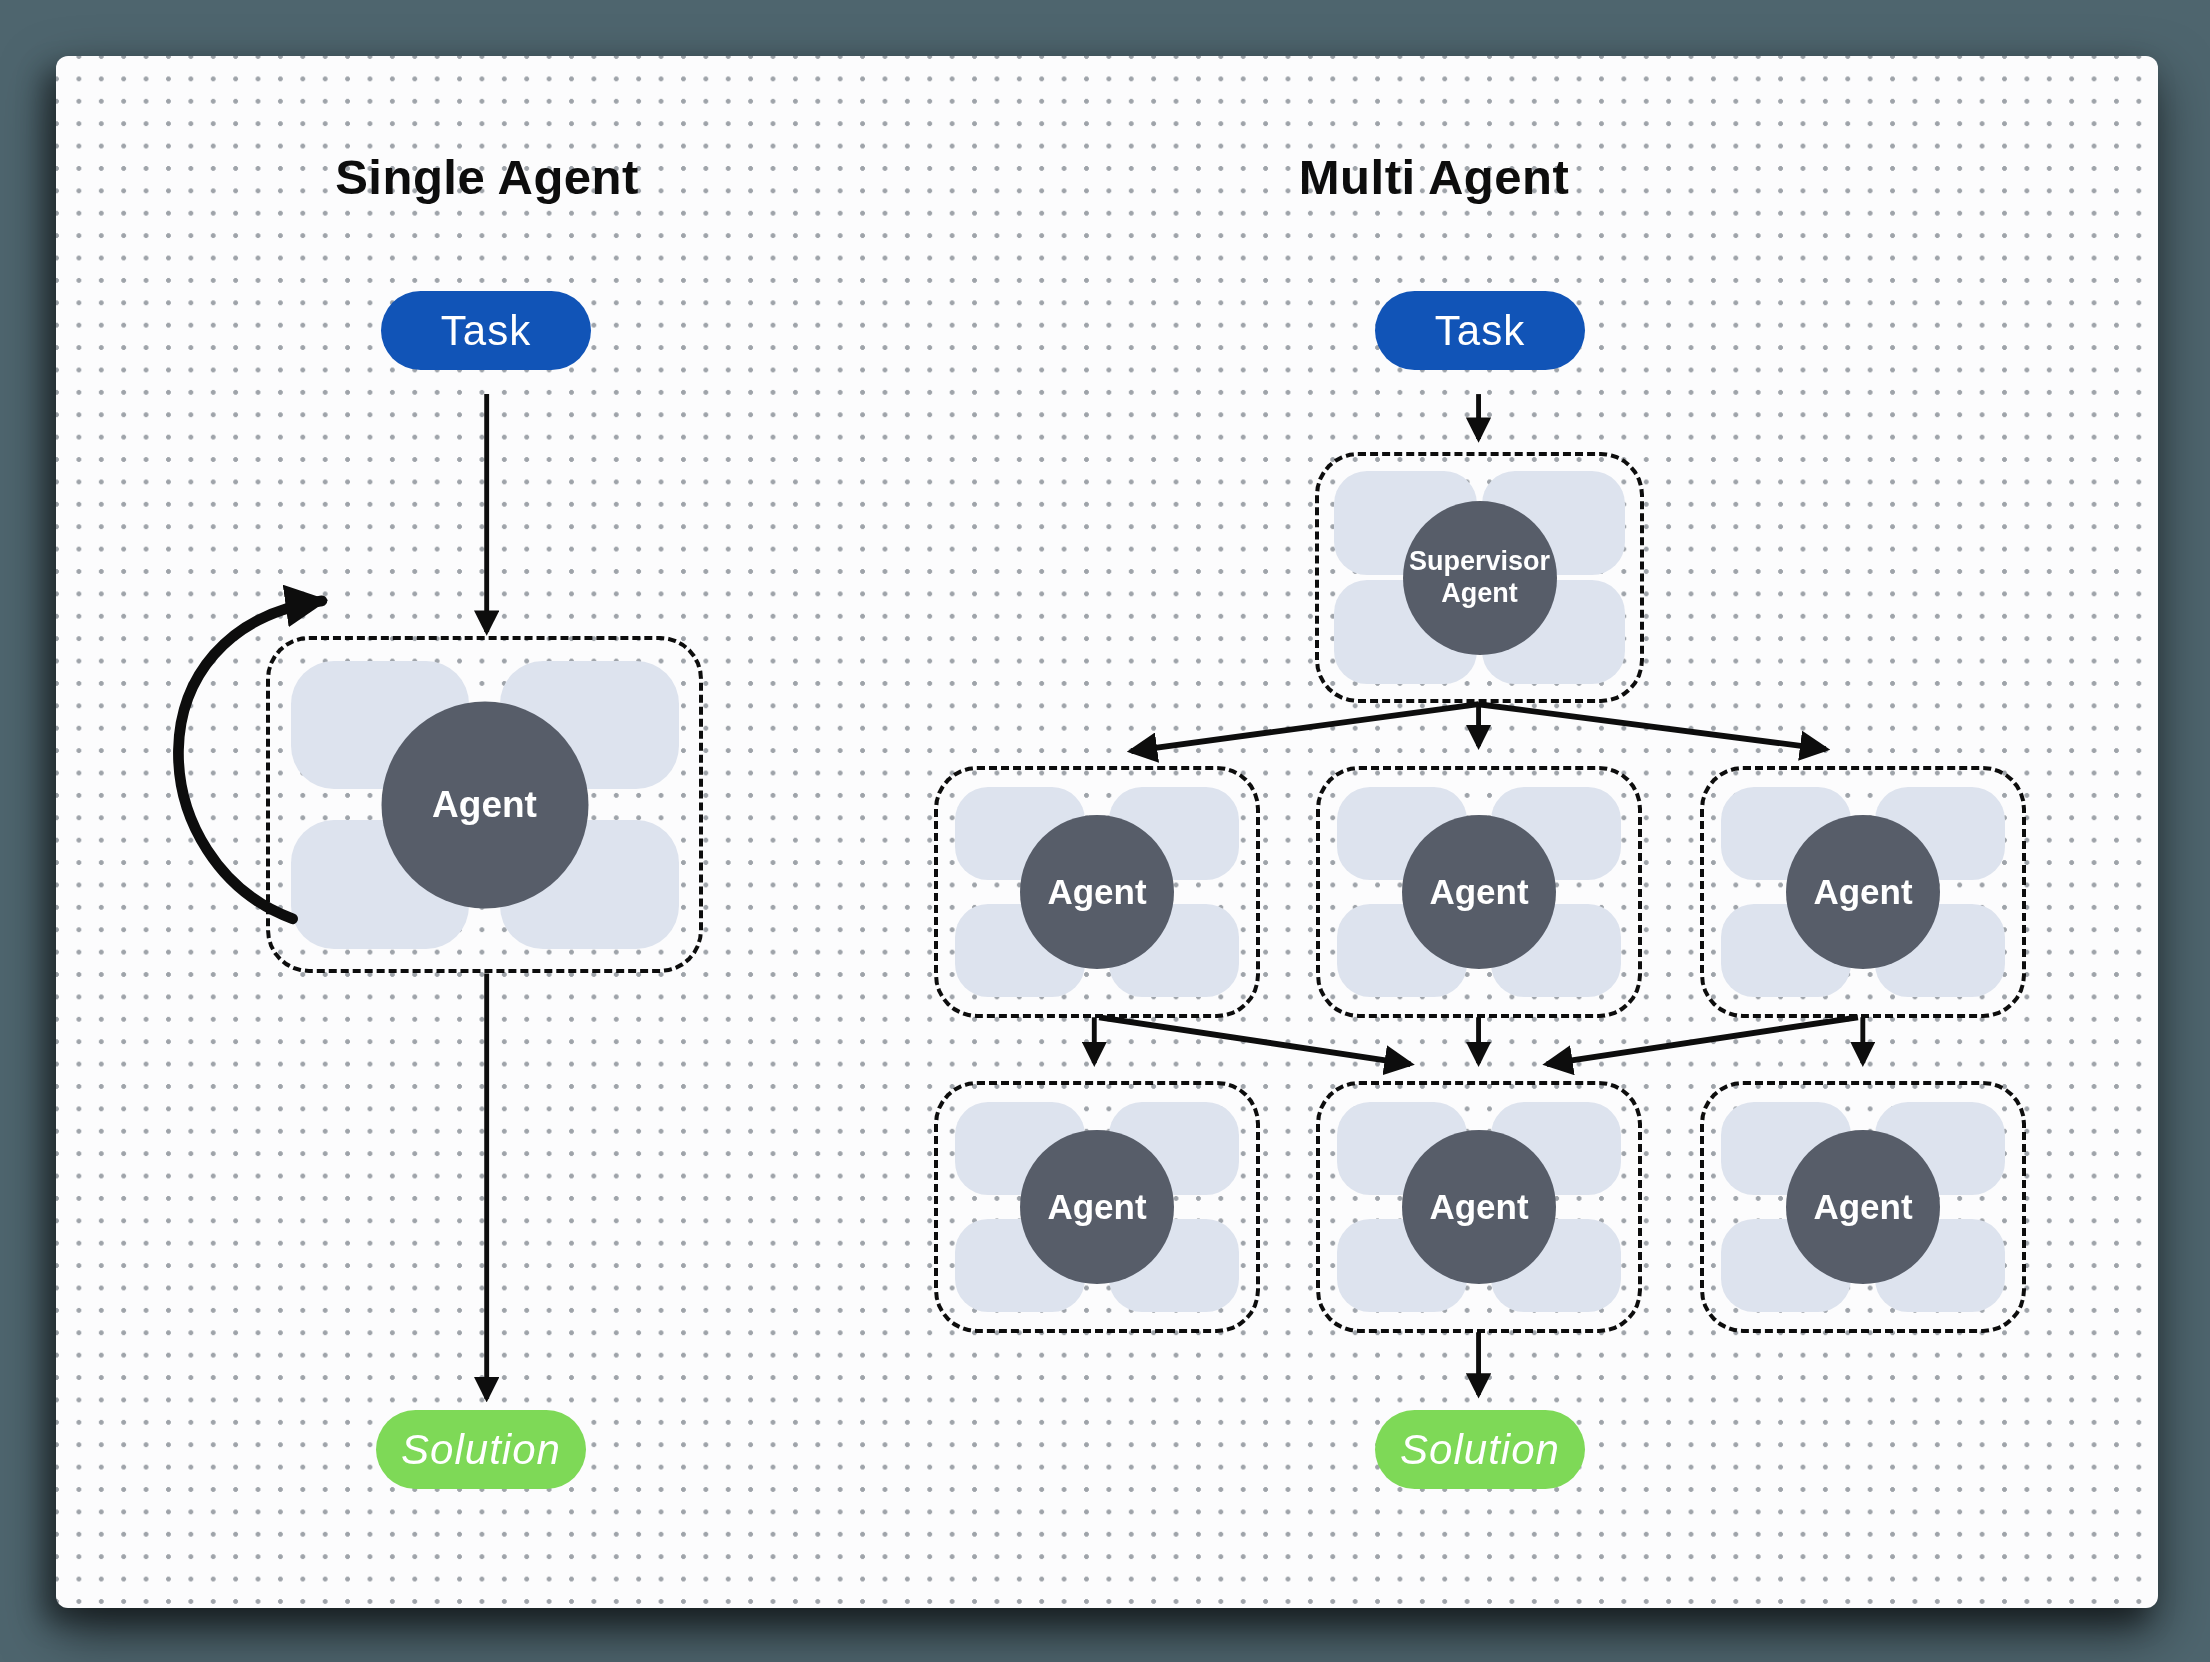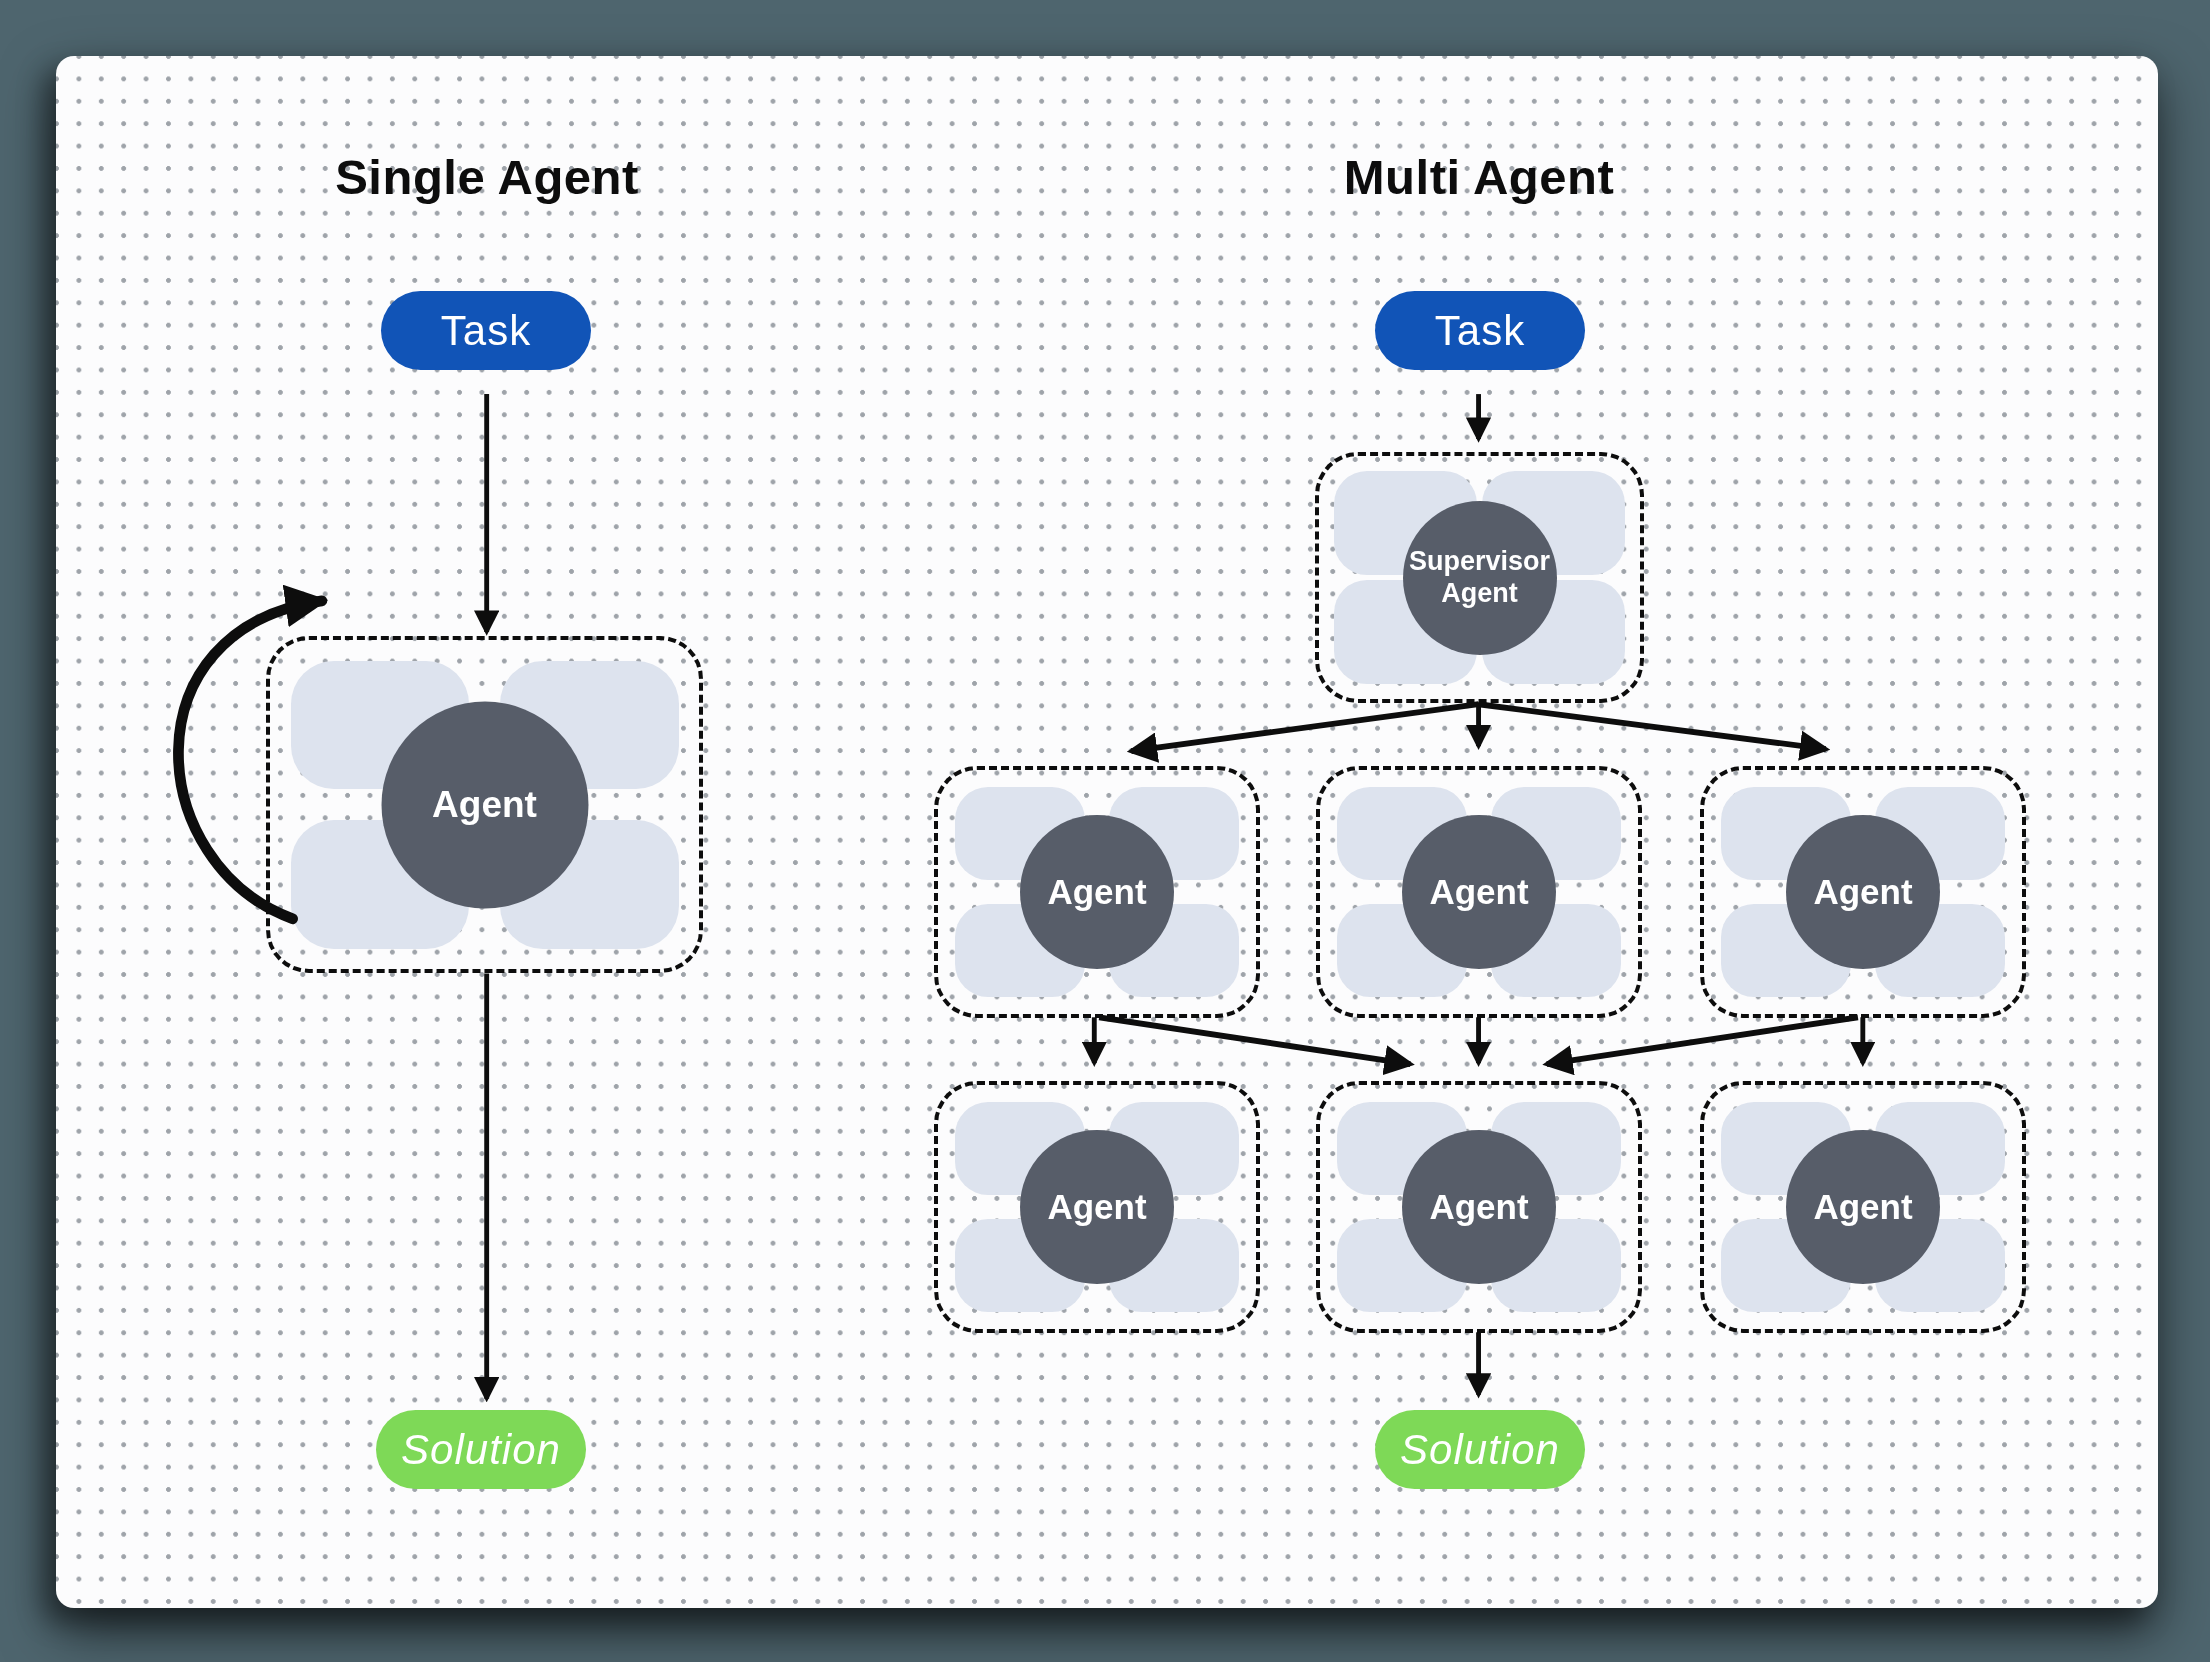--- a/index.html
+++ b/index.html
@@ -6,21 +6,21 @@
   body{
     width:2211px;height:1663px;position:relative;overflow:hidden;
     background:var(--canvas-bg,#4e656e);
     font-family:"Liberation Sans",sans-serif;
   }
   .card{
     position:absolute;left:56px;top:56px;width:2102px;height:1552px;
     background-color:var(--card-bg,#fcfcfd);
     background-image:radial-gradient(circle,#9ea3a9 2.1px,rgba(0,0,0,0) 2.7px);
     background-size:22.4px 22.4px;background-position:11.7px 11.7px;
-    border-radius:18px;
+    border-radius:12px;
     box-shadow:-11.7px 13.7px 27px rgba(0,0,0,.40), 0 23.4px 54px rgba(0,0,0,.55);
   }
   .title{
     position:absolute;top:146px;transform:translateX(-50%);
     font-size:49px;font-weight:700;color:#0d0d0d;white-space:nowrap;letter-spacing:0.5px;
   }
   .pill{
     position:absolute;width:210px;height:79px;border-radius:52px;
     display:flex;align-items:center;justify-content:center;
     color:#fff;font-size:42px;font-weight:400;letter-spacing:1px;
@@ -48,21 +48,21 @@
   svg.arrows{position:absolute;left:0;top:0;pointer-events:none;z-index:3;}
   svg.arrows path{stroke:var(--arrow,#0d0d0d);fill:none;}
   svg.arrows marker path{fill:var(--arrow,#0d0d0d);stroke:none;}
 </style>
 </head>
 <body>
 
 <div class="card">
 
   <div class="title" style="left:431px;top:93px">Single Agent</div>
-  <div class="title" style="left:1423px;top:93px">Multi Agent</div>
+  <div class="title" style="left:1378px;top:93px">Multi Agent</div>
 
   <div class="pill task" style="left:325px;top:235px">Task</div>
 
   <div class="abox big" style="left:210px;top:580px;width:437px;height:337px">
     <div class="tool"></div>
     <div class="tool"></div>
     <div class="tool"></div>
     <div class="tool"></div>
     <div class="circle big">
       <span>Agent</span>

